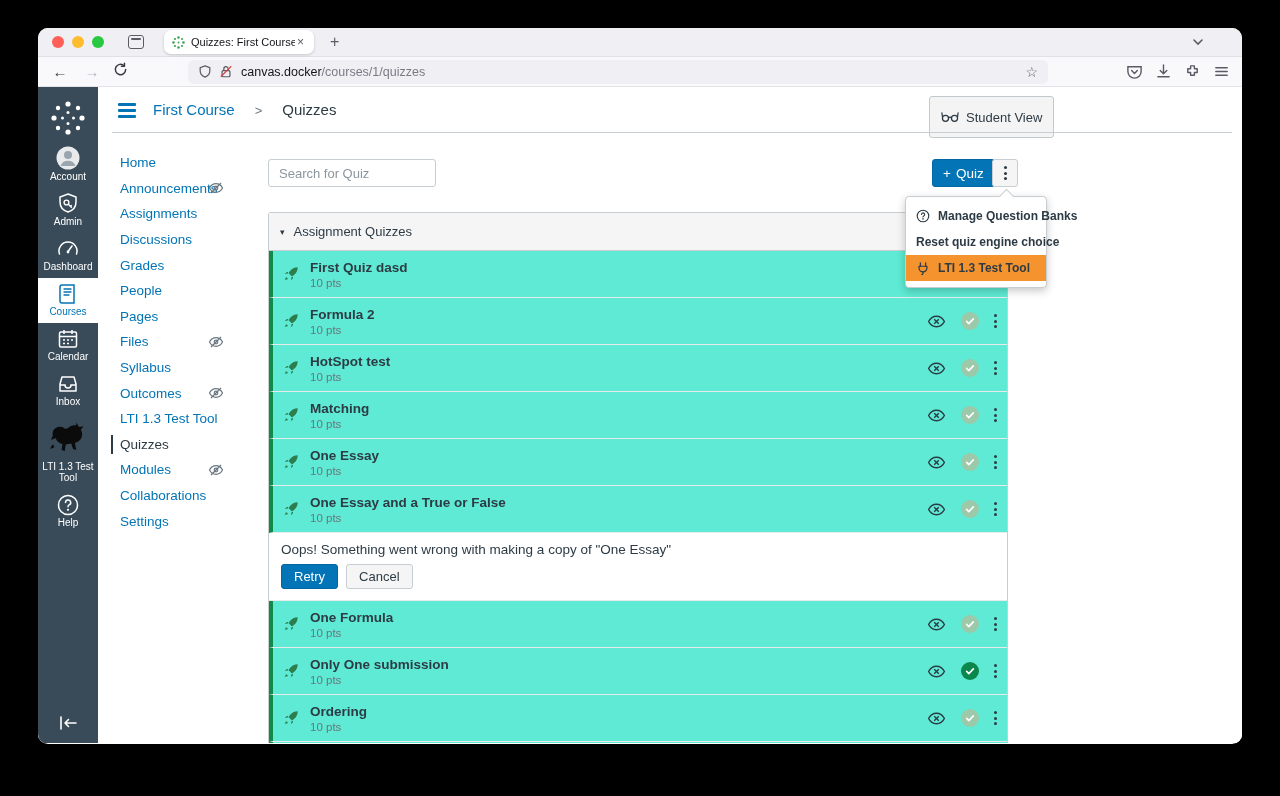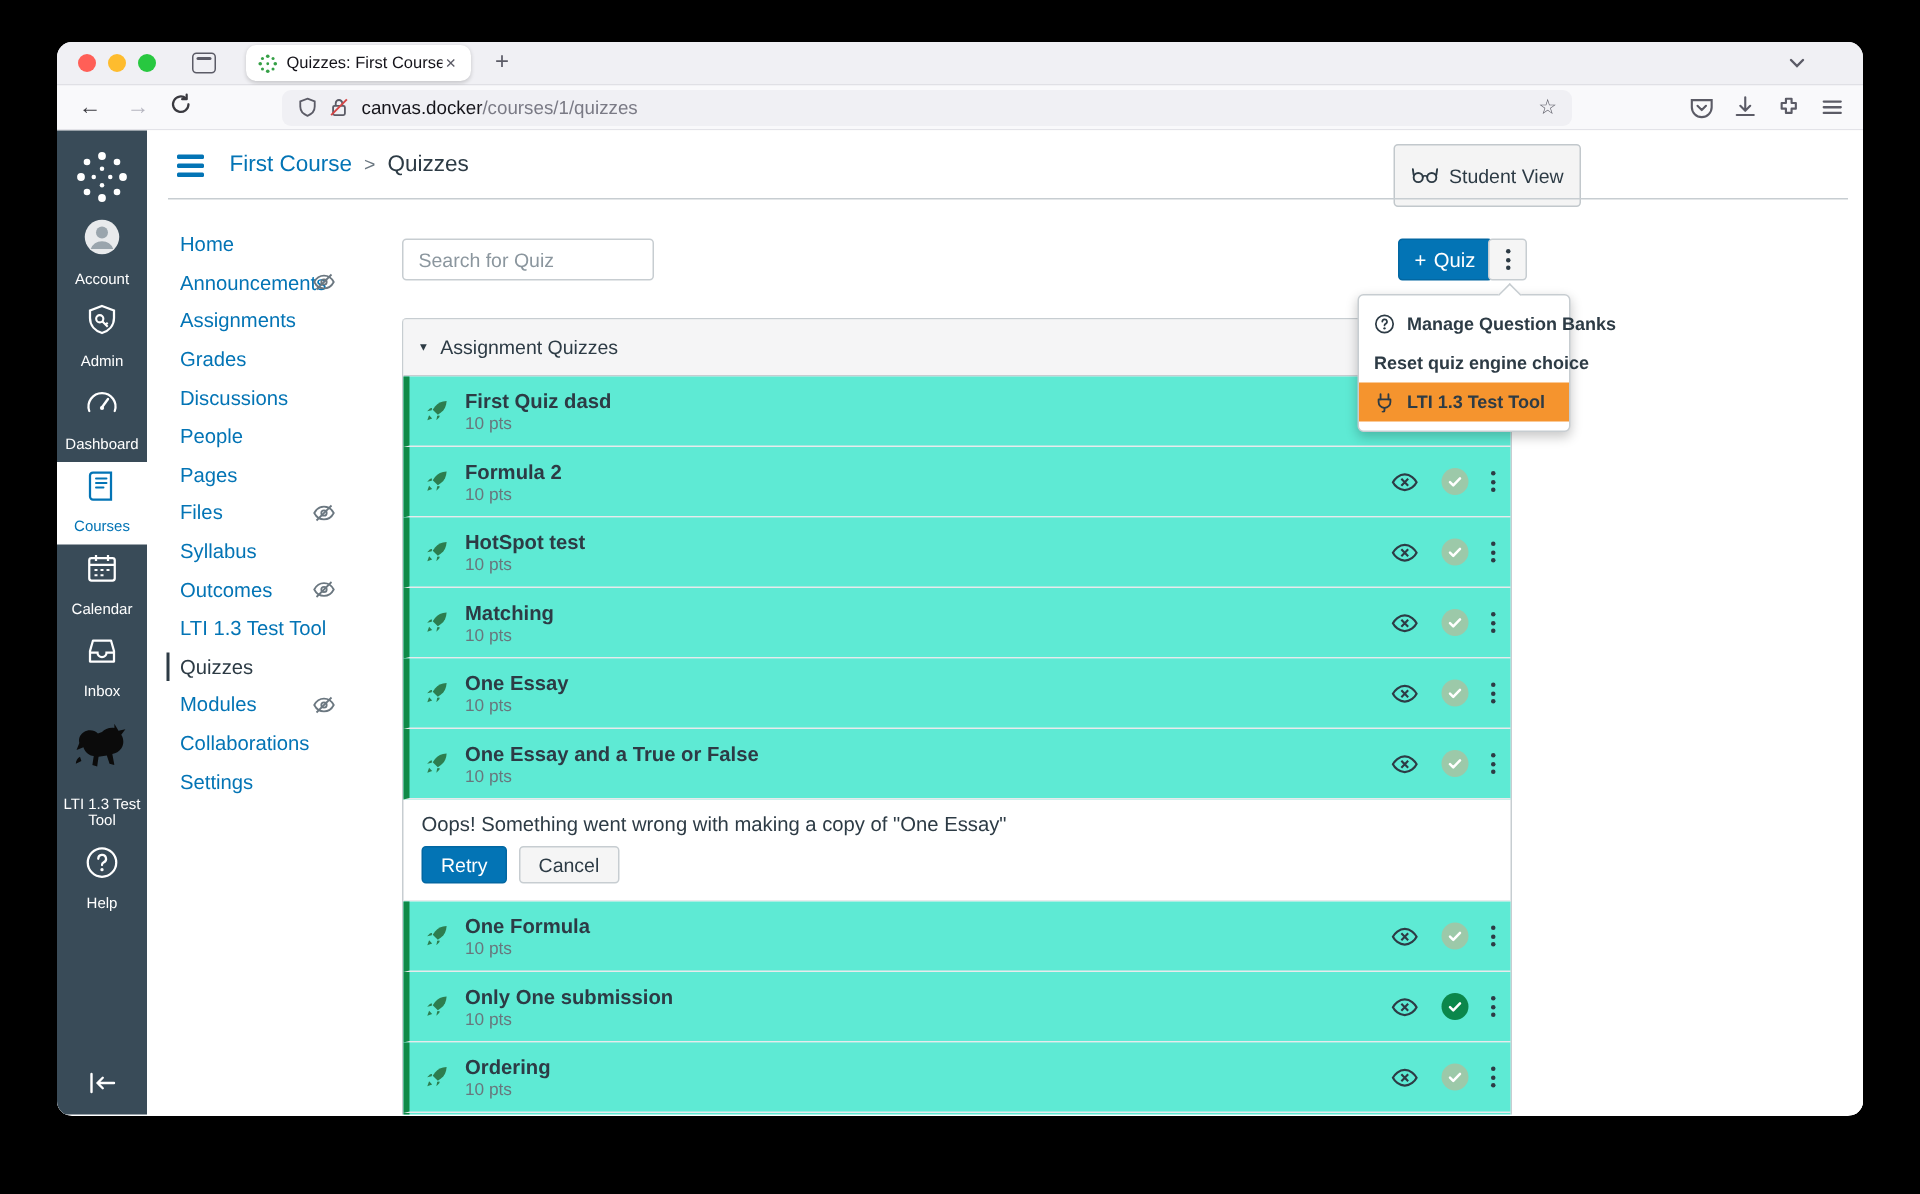--- a/index.html
+++ b/index.html
@@ -32,31 +32,31 @@
   .tb-icon { width:17px; height:17px; color:#5b5b66; position:relative; }
   .menu-dot::after { content:""; position:absolute; top:-2px; right:-3px; width:6px; height:6px; border-radius:50%; background:#2ac26a; }
 
   
   .app { height:656px; display:flex; position:relative; background:#fff; }
 
   
   .gnav { width:60px; background:#394b58; color:#fff; display:flex; flex-direction:column; align-items:center; flex:none; position:relative; }
   .gn-logo { margin-top:8px; height:46px; display:flex; align-items:center; }
   .gn-item { width:100%; padding:4px 0 6px; text-align:center; cursor:pointer; }
-  .gn-item .lbl { display:block; font-size:10px; margin-top:10px; line-height:11px; color:#fff; }
+  .gn-item .lbl { display:block; font-size:10px; margin-top:0; line-height:11px; color:#fff; }
   .gn-item.active { background:#fff; }
   .gn-item.active .lbl { color:#0374b5; }
   .gn-item svg { display:inline-block; vertical-align:middle; }
   .gn-collapse { position:absolute; bottom:8px; left:0; width:100%; text-align:center; }
 
   
   .main { flex:1; position:relative; background:#fff; overflow:hidden; }
   .hamburger { position:absolute; left:20px; top:16px; width:18px; cursor:pointer; }
   .hamburger span { display:block; height:2.6px; background:#0374b5; border-radius:1px; margin-bottom:3.4px; }
-  .crumb { position:absolute; left:55px; top:14px; font-size:15px; display:flex; gap:8px; align-items:baseline; }
+  .crumb { position:absolute; left:55px; top:14px; font-size:15px; display:flex; gap:20px; align-items:baseline; }
   .crumb-link { color:#0374b5; }
   .crumb-sep { color:#6b7780; font-size:13px; }
   .crumb-cur { color:#2d3b45; }
   .sv-btn { position:absolute; left:831px; top:9px; height:42px; display:flex; align-items:center; gap:7px; padding:0 11px; background:#f4f4f4; border:1px solid #c2c8cc; border-radius:3px; font-size:13px; color:#2d3b45; cursor:pointer; }
   .hdr-divider { position:absolute; left:14px; top:45px; width:1120px; height:1px; background:#c7cdd1; }
 
   .cnav { position:absolute; left:22px; top:63px; width:160px; list-style:none; }
   .cnav li { height:25.6px; display:flex; align-items:center; position:relative; font-size:13.5px; color:#0374b5; cursor:pointer; }
   .cnav li.active { color:#2d3b45; }
   .cnav li.active::before { content:""; position:absolute; left:-9px; top:3px; bottom:3px; width:2px; background:#2d3b45; }
@@ -293,24 +293,24 @@
           <svg class="eyeoff" viewBox="0 0 16 16">
               <path d="M1.5 8c1.3-2.5 3.7-4.3 6.5-4.3S13.2 5.5 14.5 8c-1.3 2.5-3.7 4.3-6.5 4.3S2.8 10.5 1.5 8z" fill="none" stroke="currentColor" stroke-width="1.2"></path>
               <circle cx="8" cy="8" r="1.8" fill="none" stroke="currentColor" stroke-width="1.2"></circle>
               <path d="M3 13L13 3" stroke="currentColor" stroke-width="1.2"></path>
             </svg>
           </li>
         <li>
             <span>Assignments</span>
           </li>
         <li>
+            <span>Discussions</span>
+          </li>
+        <li>
             <span>Grades</span>
-          </li>
-        <li>
-            <span>Discussions</span>
           </li>
         <li>
             <span>People</span>
           </li>
         <li>
             <span>Pages</span>
           </li>
         <li>
             <span>Files</span>
           <svg class="eyeoff" viewBox="0 0 16 16">

